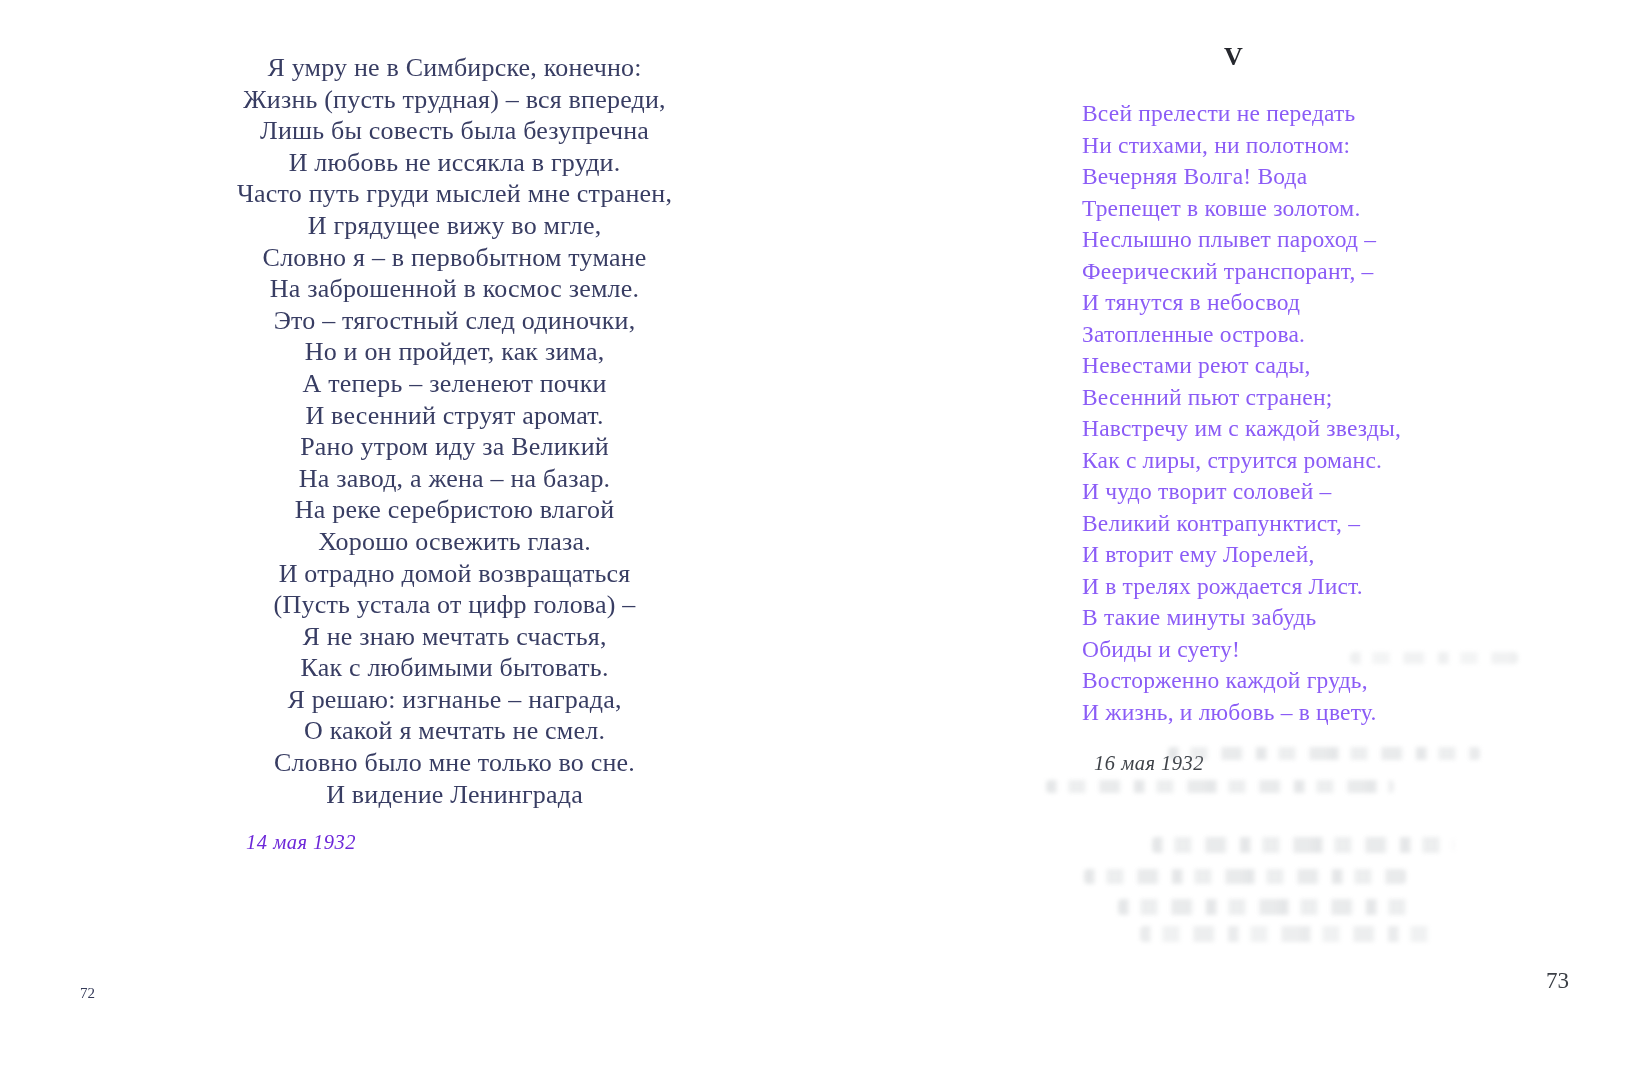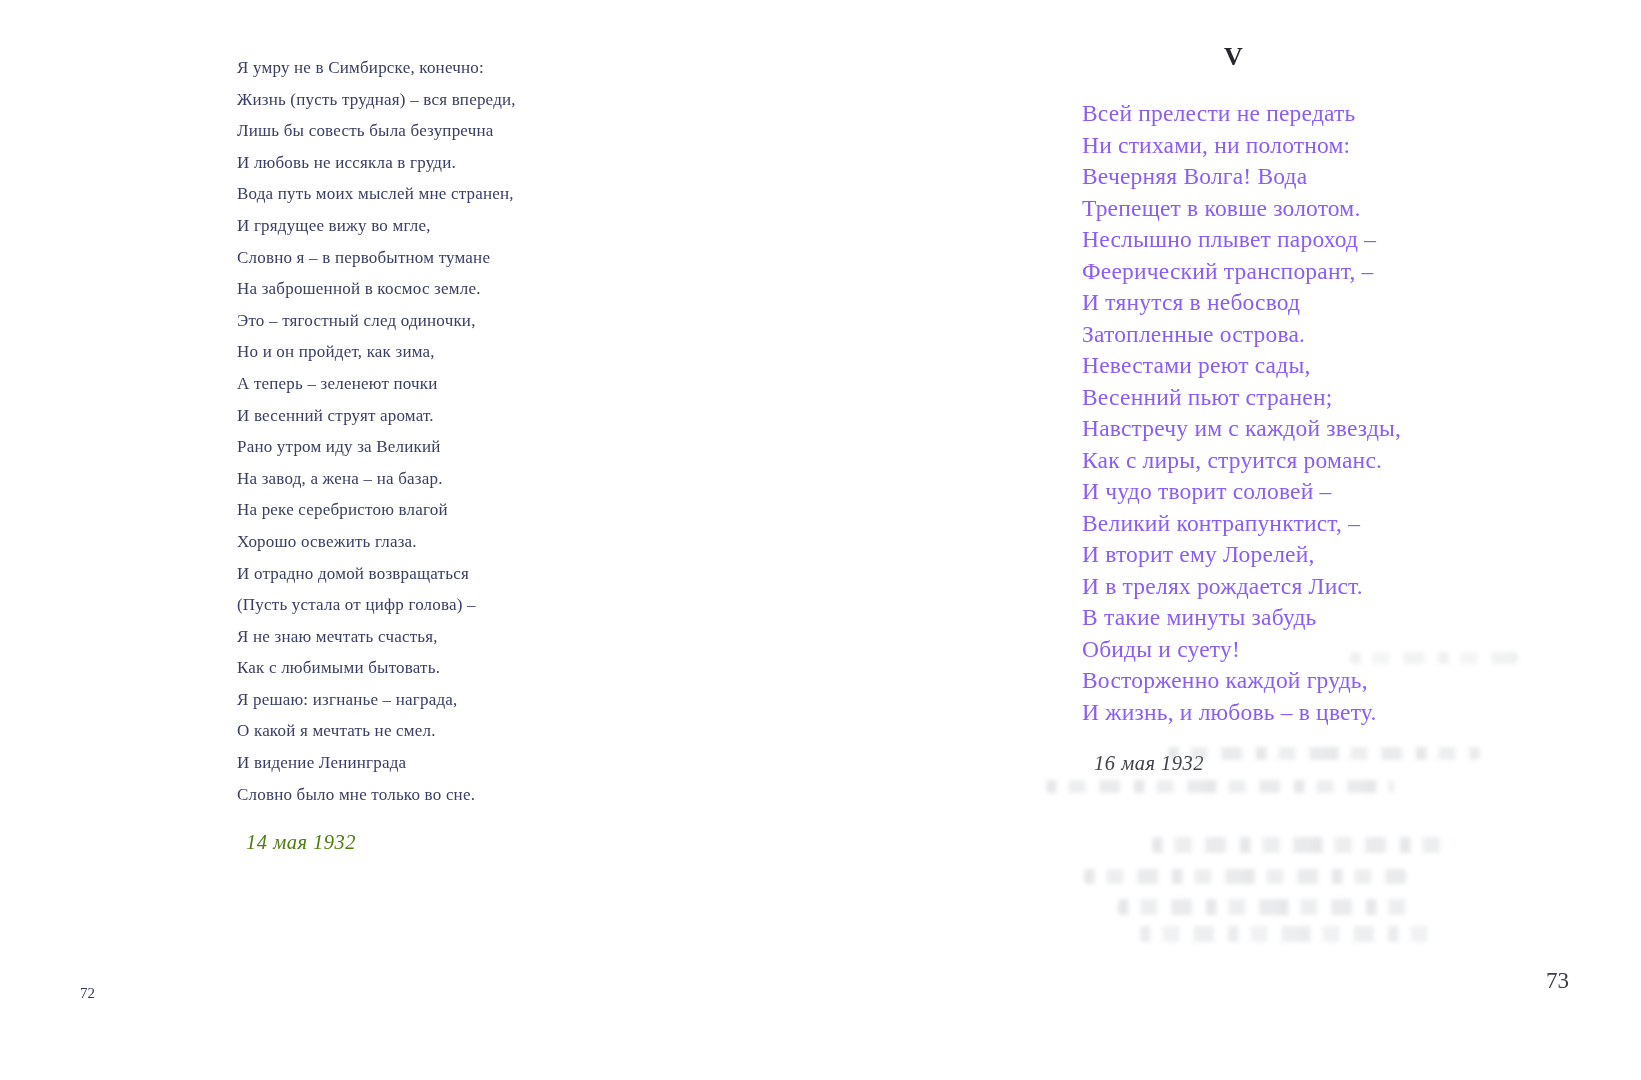--- a/index.html
+++ b/index.html
@@ -14,33 +14,34 @@
     background: #ffffff;
     overflow: hidden;
     font-family: "Liberation Serif", "DejaVu Serif", serif;
   }
 
   
   .poem-left {
     position: absolute;
     left: 237px;
     top: 52px;
-    font-size: 17px;
+    font-size: 26px;
     line-height: 31.6px;
     color: #383d63;
     letter-spacing: 0.2px;
     white-space: nowrap;
+    text-align: center;
   }
   .date-left {
     position: absolute;
     left: 246px;
     top: 831px;
     font-size: 20.5px;
     font-style: italic;
-    color: #4d7c0f;
+    color: #6d28d9;
     letter-spacing: 0.5px;
   }
   .pagenum-left {
     position: absolute;
     left: 80px;
     top: 985px;
     font-size: 15px;
     color: #343a58;
   }
 
@@ -111,40 +112,40 @@
 </head>
 <body>
 
 <div class="spread">
 
   <div class="poem-left">
       <div class="poem-line">Я умру не в Симбирске, конечно:</div>
       <div class="poem-line">Жизнь (пусть трудная) – вся впереди,</div>
       <div class="poem-line">Лишь бы совесть была безупречна</div>
       <div class="poem-line">И любовь не иссякла в груди.</div>
-      <div class="poem-line">Вода путь моих мыслей мне странен,</div>
+      <div class="poem-line">Часто путь груди мыслей мне странен,</div>
       <div class="poem-line">И грядущее вижу во мгле,</div>
       <div class="poem-line">Словно я – в первобытном тумане</div>
       <div class="poem-line">На заброшенной в космос земле.</div>
       <div class="poem-line">Это – тягостный след одиночки,</div>
       <div class="poem-line">Но и он пройдет, как зима,</div>
       <div class="poem-line">А теперь – зеленеют почки</div>
       <div class="poem-line">И весенний струят аромат.</div>
       <div class="poem-line">Рано утром иду за Великий</div>
       <div class="poem-line">На завод, а жена – на базар.</div>
       <div class="poem-line">На реке серебристою влагой</div>
       <div class="poem-line">Хорошо освежить глаза.</div>
       <div class="poem-line">И отрадно домой возвращаться</div>
       <div class="poem-line">(Пусть устала от цифр голова) –</div>
       <div class="poem-line">Я не знаю мечтать счастья,</div>
       <div class="poem-line">Как с любимыми бытовать.</div>
       <div class="poem-line">Я решаю: изгнанье – награда,</div>
       <div class="poem-line">О какой я мечтать не смел.</div>
+      <div class="poem-line">Словно было мне только во сне.</div>
       <div class="poem-line">И видение Ленинграда</div>
-      <div class="poem-line">Словно было мне только во сне.</div>
     </div>
 
   <div class="date-left">14 мая 1932</div>
 
   <div class="pagenum-left">72</div>
 
   <div class="section-heading">V</div>
 
   <div class="poem-right">
       <div class="poem-line">Всей прелести не передать</div>

